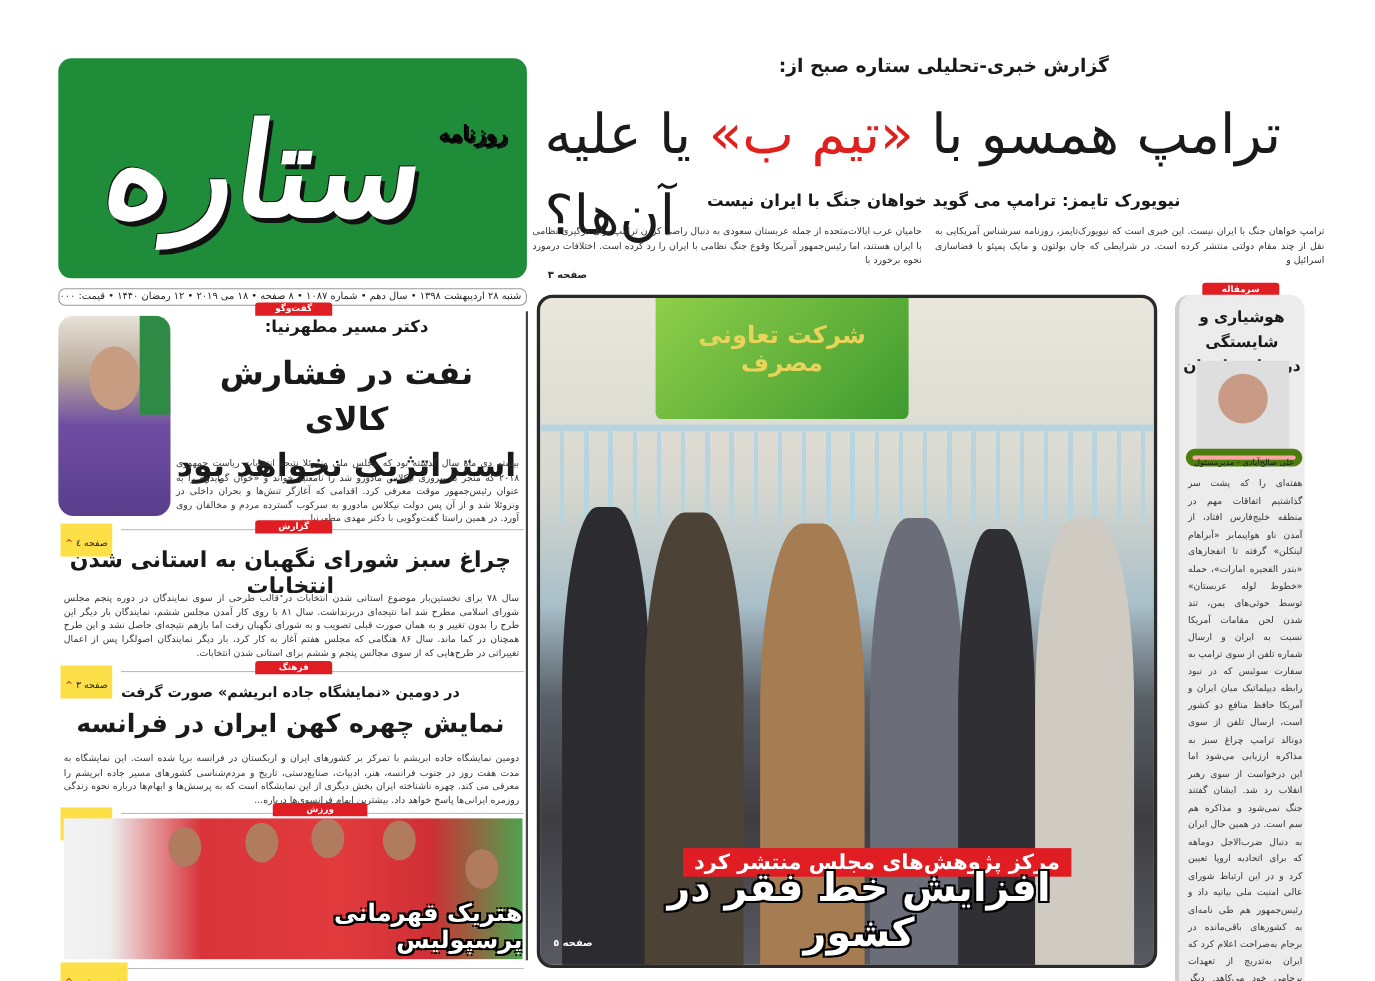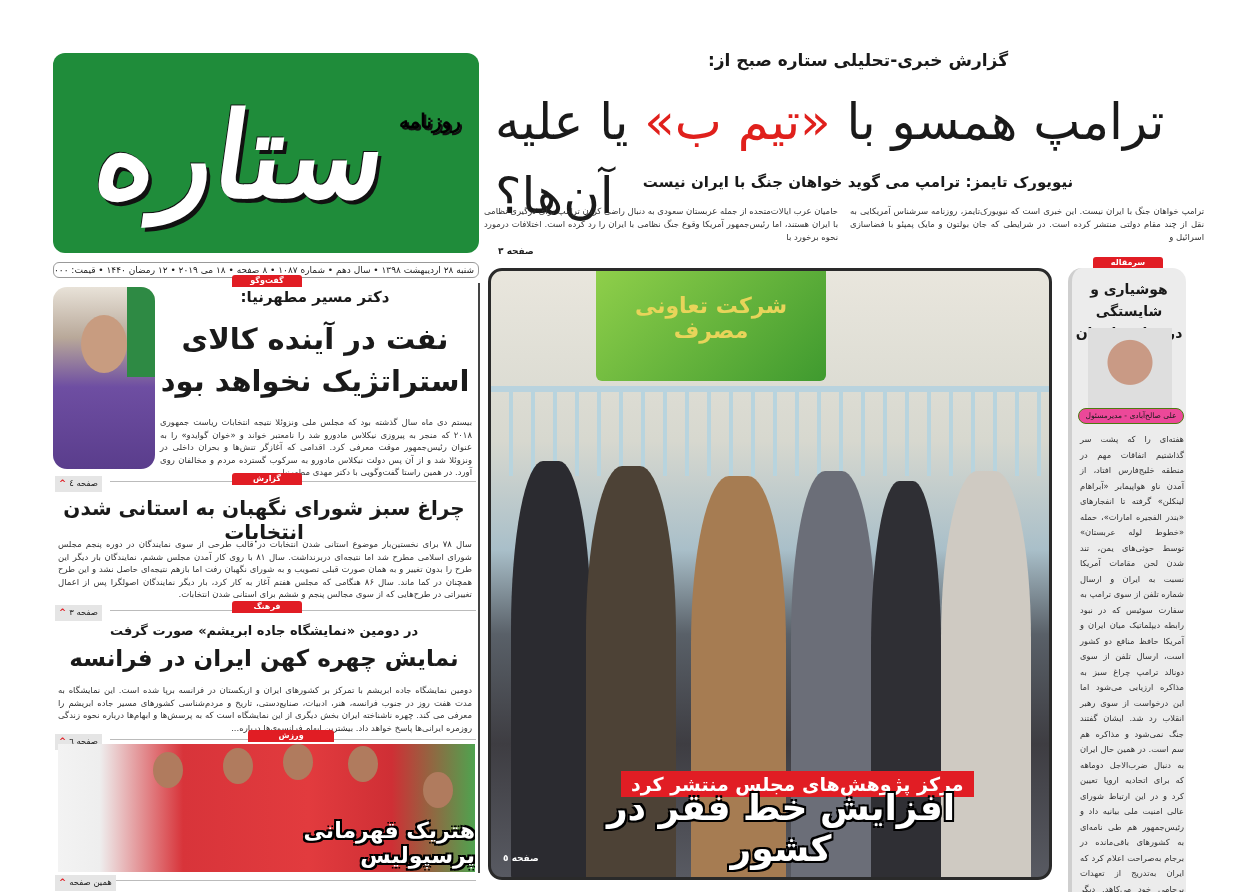--- a/index.html
+++ b/index.html
@@ -50,21 +50,21 @@
   .lead-cols p { flex: 1; font-size: 8.5px; line-height: 13px; color: #333; text-align: justify; }
   .page-ref { left: 498px; top: 246px; font-size: 9px; font-weight: bold; }
 
   
   .tag {
     background: #e11d24; color: #fff; font-size: 8px; font-weight: bold;
     height: 12px; line-height: 12px; text-align: center; border-radius: 3px 3px 0 0;
   }
   .sec-line { height: 1px; background: #bbb; }
   .page-chip {
-    font-size: 8.5px; background: #e5e5e5; color: #222; height: 16px; line-height: 12px; padding: 1px 4px;
+    font-size: 8.5px; background: #fde047; color: #222; height: 30px; line-height: 12px; padding: 12px 4px;
   }
   .page-chip .caret { color: #e11d24; font-weight: bold; margin-right: 3px; }
 
   
   .interview-photo {
     left: 53px; top: 287px; width: 102px; height: 182px; border-radius: 14px;
     background: linear-gradient(180deg, #e8e2d8 0%, #b8a899 28%, #6e4ea2 55%, #5a3d8c 100%);
     overflow: hidden;
   }
   .interview-photo .flag { position: absolute; right: 0; top: 0; width: 28px; height: 90px; background: #2e8a44; }
@@ -101,21 +101,21 @@
   }
   .photo-page { position: absolute; left: 12px; bottom: 14px; color: #fff; font-size: 9px; font-weight: bold; }
 
   
   .editorial {
     left: 1068px; top: 268px; width: 118px; height: 624px;
     background: #ececec; border-radius: 14px 14px 0 0; border-left: 4px solid #cfcfcf;
   }
   .ed-title { position: absolute; top: 10px; width: 100%; text-align: center; font-weight: bold; font-size: 14px; line-height: 22px; }
   .ed-photo { position: absolute; left: 16px; top: 60px; width: 84px; height: 86px; background: radial-gradient(circle at 50% 40%, #c99a85 0 22px, #dedede 23px); }
-  .ed-author { position: absolute; left: 6px; top: 140px; width: 106px; height: 16px; border: 1px solid #4d7c0f; border-radius: 8px; background: #ec4899; font-size: 7.5px; line-height: 14px; text-align: center; }
+  .ed-author { position: absolute; left: 6px; top: 140px; width: 106px; height: 16px; border: 6px solid #4d7c0f; border-radius: 8px; background: #fca5a5; font-size: 7.5px; line-height: 14px; text-align: center; }
   .ed-body { position: absolute; left: 8px; top: 164px; width: 104px; font-size: 8.3px; line-height: 15.5px; text-align: justify; color: #333; }
 
   .sports-photo {
     left: 58px; top: 744px; width: 417px; height: 128px;
     background: linear-gradient(90deg, #f3f3f3 0%, #eeeeee 10%, #d8343a 30%, #e23b3e 60%, #cf2f35 80%, #4fa34f 100%);
     overflow: hidden;
   }
   .sports-head { position: absolute; border-radius: 50%; background: #b07b5e; width: 30px; height: 36px; }
   .sports-headline {
     position: absolute; left: 150px; bottom: 4px; font-size: 22px; font-weight: bold; color: #fff;
@@ -145,21 +145,21 @@
 <div class="abs page-ref">صفحه ۳</div>
 
 <div class="abs tag" style="left:232px; top:275px; width:70px;">گفت‌وگو</div>
 <div class="abs" style="left:478px; top:283px; width:2px; height:590px; background:#444;"></div>
 <div class="abs interview-photo">
   <div class="flag"></div>
   <div class="head"></div>
 </div>
 <div class="abs story" style="left:160px; top:288px; width:310px; font-size:15px;">دکتر مسیر مطهرنیا:</div>
 <div class="abs story" style="left:160px; top:318px; width:310px; font-size:29px; line-height:42px;">
-  <div>نفت در آینده کالای</div>
+  <div>نفت در فشارش کالای</div>
   <div>استراتژیک نخواهد بود</div>
 </div>
 <div class="abs story-body" style="left:160px; top:416px; width:312px;">بیستم دی ماه سال گذشته بود که مجلس ملی ونزوئلا نتیجه انتخابات ریاست جمهوری ۲۰۱۸ که منجر به پیروزی نیکلاس مادورو شد را نامعتبر خواند و «خوان گوایدو» را به عنوان رئیس‌جمهور موقت معرفی کرد. اقدامی که آغازگر تنش‌ها و بحران داخلی در ونزوئلا شد و از آن پس دولت نیکلاس مادورو به سرکوب گسترده مردم و مخالفان روی آورد. در همین راستا گفت‌وگویی با دکتر مهدی مطهرنیا...</div>
 
 <div class="abs sec-line" style="left:110px; top:481px; width:366px;"></div>
 <div class="abs page-chip" style="left:55px; top:476px;"><span>صفحه ٤</span><span class="caret">^</span></div>
 <div class="abs tag" style="left:232px; top:473px; width:70px;">گزارش</div>
 <div class="abs story" style="left:56px; top:496px; width:416px; font-size:20px;">چراغ سبز شورای نگهبان به استانی شدن انتخابات</div>
 <div class="abs story-body" style="left:58px; top:538px; width:414px;">سال ۷۸ برای نخستین‌بار موضوع استانی شدن انتخابات در قالب طرحی از سوی نمایندگان در دوره پنجم مجلس شورای اسلامی مطرح شد اما نتیجه‌ای دربرنداشت. سال ۸۱ با روی کار آمدن مجلس ششم، نمایندگان بار دیگر این طرح را بدون تغییر و به همان صورت قبلی تصویب و به شورای نگهبان رفت اما بازهم نتیجه‌ای حاصل نشد و این طرح همچنان در کما ماند. سال ۸۶ هنگامی که مجلس هفتم آغاز به کار کرد، بار دیگر نمایندگان اصولگرا پس از اعمال تغییراتی در طرح‌هایی که از سوی مجالس پنجم و ششم برای استانی شدن انتخابات.</div>
 

